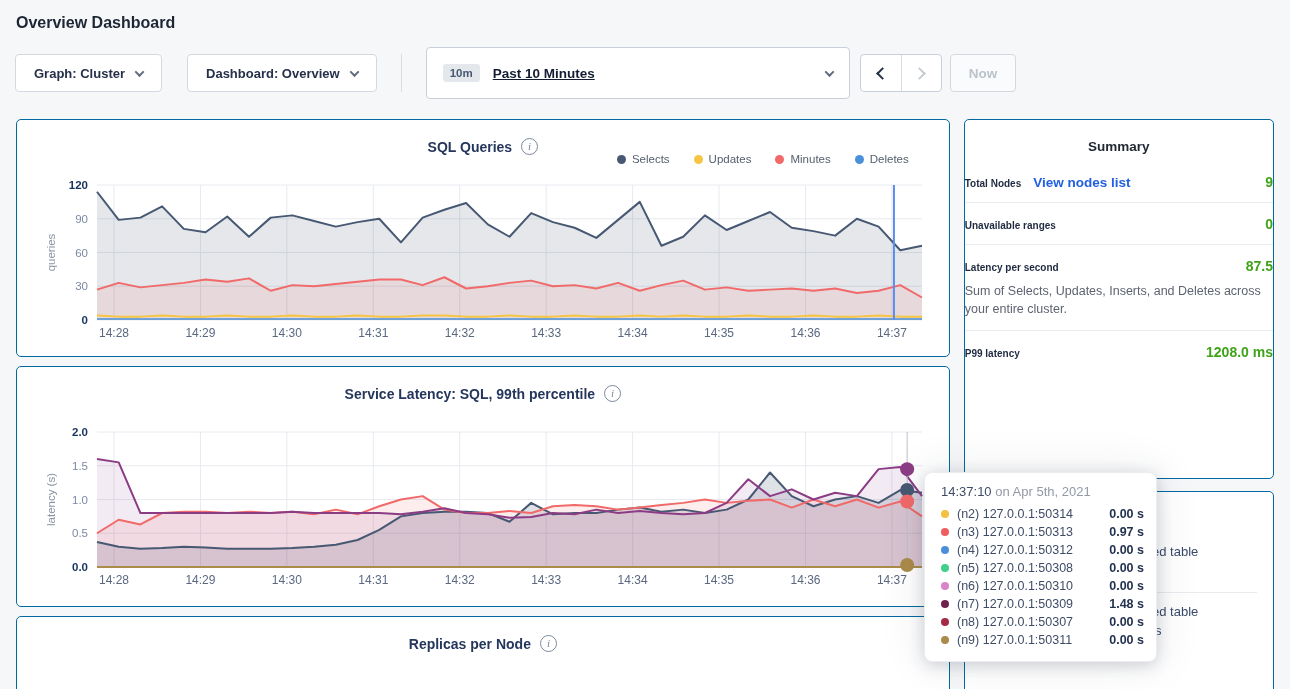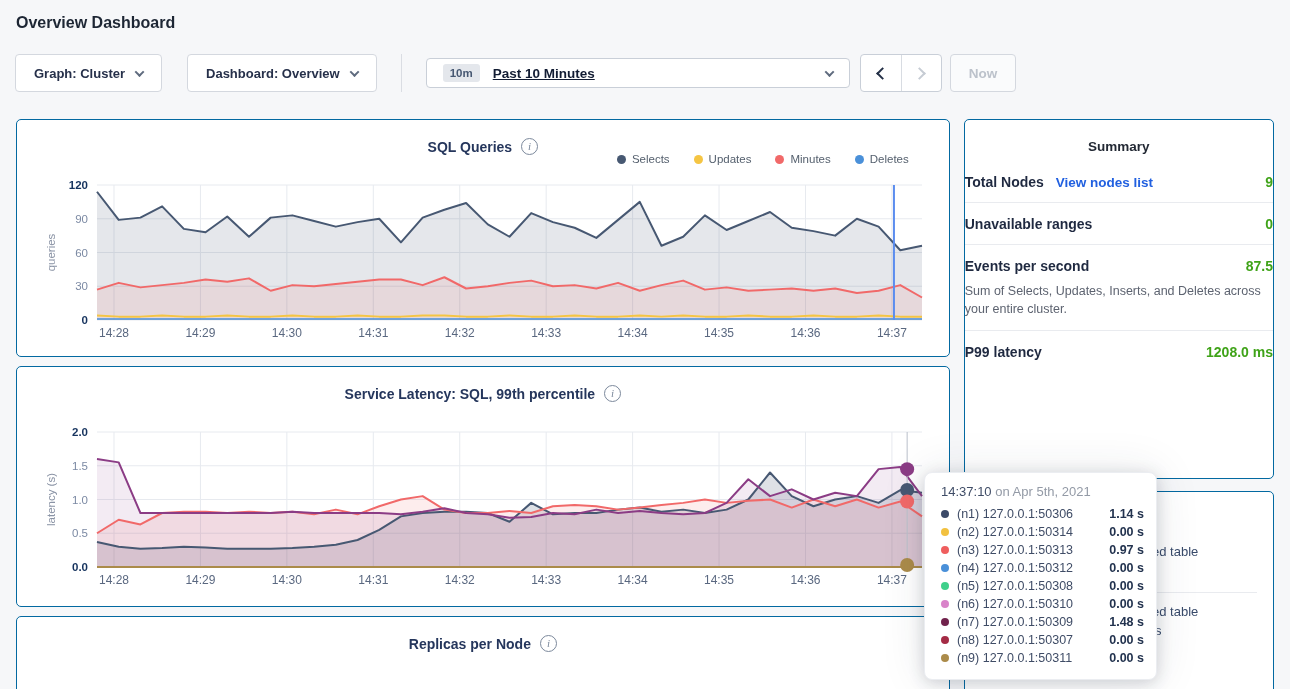--- a/index.html
+++ b/index.html
@@ -19,21 +19,21 @@
   .dropdown {
     display:inline-flex; align-items:center; gap:11px; background:#fff;
     border:1px solid #d4d8df; border-radius:4px; height:38px; padding:0 18px;
     font-weight:700; font-size:13px; color:#26304a; cursor:pointer;
   }
   .dropdown + .dropdown { margin-left:25px; }
   .chev { width:7px; height:7px; border-right:2px solid #5f6b7e; border-bottom:2px solid #5f6b7e;
     transform:rotate(45deg) translate(-1px,-1px); display:inline-block; }
   .vdivider { width:1px; height:38px; background:#dadde3; margin:0 24px; }
   .timepicker { width:424px; display:flex; align-items:center; gap:13px; background:#fff;
-    border:1px solid #c9cfd8; border-radius:4px; height:30px; padding:0 16px; cursor:pointer; }
+    border:1px solid #c9cfd8; border-radius:4px; height:52px; padding:0 16px; cursor:pointer; }
   .range-badge { background:#e4e7ec; border-radius:3px; padding:3px 7px; font-size:11.5px; font-weight:700; color:#475872; }
   .range-label { flex:1; font-weight:700; font-size:13.5px; color:#121c33;text-decoration:underline; }
   .navgroup { display:flex; border:1px solid #c9cfd8; border-radius:4px; overflow:hidden; background:#fff; height:38px; margin-left:10px; }
   .navbtn { width:40px; display:flex; align-items:center; justify-content:center; cursor:pointer; }
   .navbtn + .navbtn { border-left:1px solid #d8dce2; }
   .arrow-left  { width:9px; height:9px; border-left:2.5px solid #243047; border-bottom:2.5px solid #243047; transform:rotate(45deg); margin-left:3px; }
   .arrow-right { width:9px; height:9px; border-left:2.5px solid #c6ccd4; border-bottom:2.5px solid #c6ccd4; transform:rotate(225deg); margin-right:3px; }
   .now-btn { margin-left:8px; height:38px; padding:0 18px; border:1px solid #d4d8df; border-radius:4px;
     background:#fafbfc; color:#bcc2cb; font-weight:700; font-size:13.5px; display:flex; align-items:center; }
 
@@ -57,21 +57,21 @@
   .legend-item { display:flex; align-items:center; gap:6px; font-size:11.5px; color:#55606e; cursor:pointer; }
   .legend-dot { width:9px; height:9px; border-radius:50%; }
   svg.chart { position:absolute; left:16px; top:59px; }
 
   
   .summary { padding:0 0; height:360px; }
   .panel-heading { text-align:center; font-weight:700; font-size:13.5px; color:#242a35; padding:19px 0 7px; }
   .srow { padding:13px 0 12px; border-bottom:1px solid #e9ebef; }
   .srow:last-child { border-bottom:none; }
   .srow-main { display:flex; align-items:baseline; gap:12px; }
-  .slabel { font-weight:700; font-size:14px; color:#1f2940; }
+  .slabel { font-weight:700; font-size:10px; color:#1f2940; }
   .slink { font-weight:700; font-size:13.5px; color:#2160e0; cursor:pointer; text-decoration:none; }
   .sval { margin-left:auto; font-weight:700; font-size:14px; color:#3fa318; }
   .ssub { margin-top:8px; font-size:12.5px; color:#5d6370; line-height:1.45; }
 
   
   .events { padding:0 16px; flex:1; min-height:170px; }
   .event-item { font-size:13px; color:#394b6b; line-height:1.5; padding:9px 0 14px; border-bottom:1px solid #e9ebef; }
   .event-item:first-of-type { padding-bottom:30px; }
   .event-item:last-child { border-bottom:none; }
 
@@ -268,21 +268,21 @@
               </div>
             </div>
             <div class="srow">
               <div class="srow-main">
                 <span class="slabel">Unavailable ranges</span>
                 <span class="sval" style="color: rgb(63, 163, 24);">0</span>
               </div>
             </div>
             <div class="srow">
               <div class="srow-main">
-                <span class="slabel">Events per second</span>
+                <span class="slabel">Latency per second</span>
                 <span class="sval" style="color: rgb(63, 163, 24);">87.5</span>
               </div>
               <div class="ssub">Sum of Selects, Updates, Inserts, and Deletes across your entire cluster.</div>
             </div>
             <div class="srow">
               <div class="srow-main">
                 <span class="slabel">P99 latency</span>
                 <span class="sval" style="color: rgb(63, 163, 24);">1208.0 ms</span>
               </div>
             </div>
@@ -299,25 +299,20 @@
 
     </div>
   </div>
 
   <div class="tooltip">
     <div class="tt-head">
       <span class="tt-time">14:37:10</span><span> on Apr 5th, 2021</span>
     </div>
     <div id="tooltip-rows">
         <div class="tt-row">
-          <span class="tt-dot" style="background: rgb(59, 74, 104);"></span>
-          <span class="tt-node">(n1) 127.0.0.1:50306</span>
-          <span class="tt-val">1.14 s</span>
-        </div>
-        <div class="tt-row">
           <span class="tt-dot" style="background: rgb(242, 193, 64);"></span>
           <span class="tt-node">(n2) 127.0.0.1:50314</span>
           <span class="tt-val">0.00 s</span>
         </div>
         <div class="tt-row">
           <span class="tt-dot" style="background: rgb(239, 94, 94);"></span>
           <span class="tt-node">(n3) 127.0.0.1:50313</span>
           <span class="tt-val">0.97 s</span>
         </div>
         <div class="tt-row">

